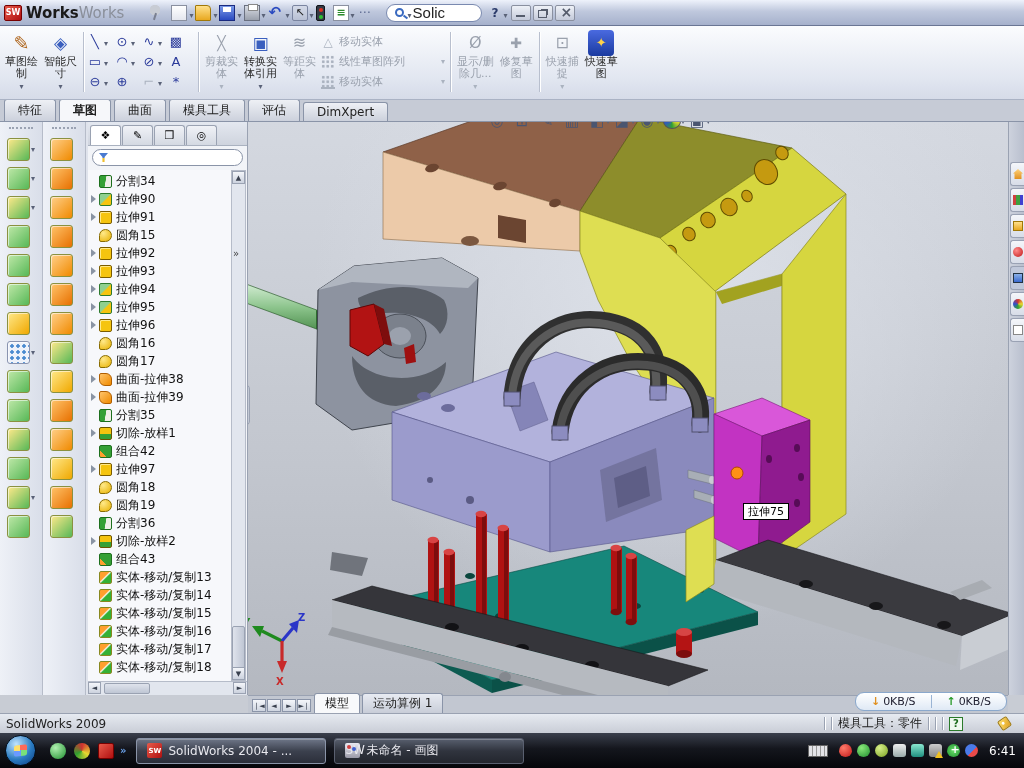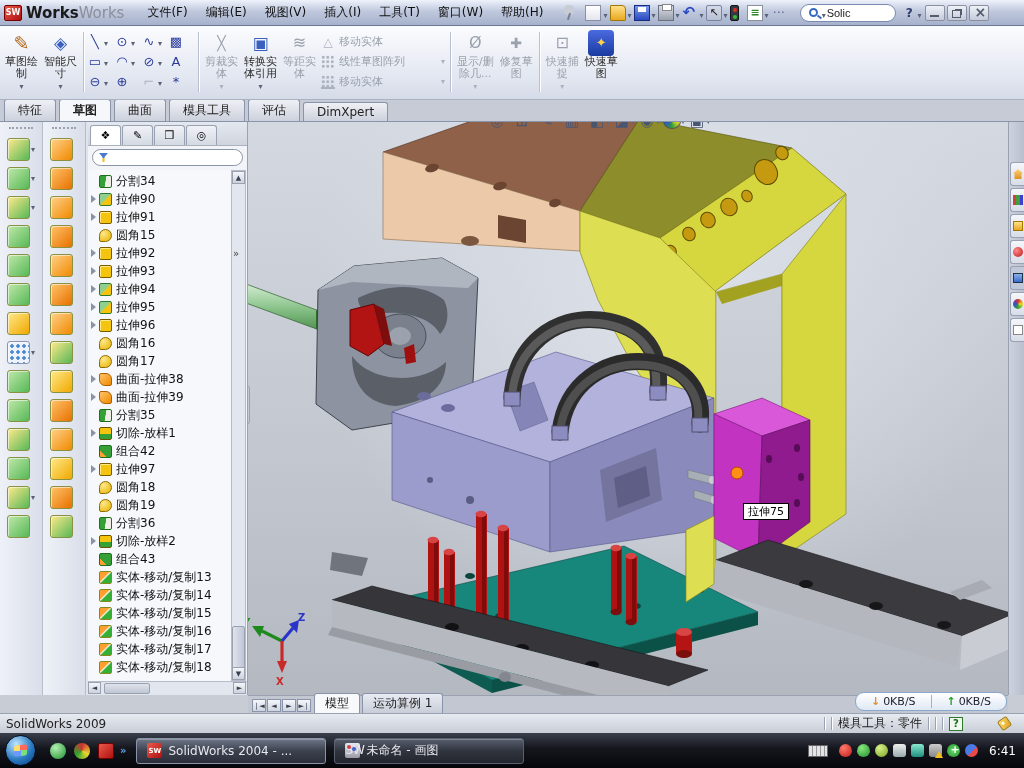--- a/index.html
+++ b/index.html
@@ -27,21 +27,21 @@
 .ti-rebuild{width:9px;background:#343944;border-radius:2px;border:1px solid #11141a}
 .ti-rebuild::before{content:"";position:absolute;left:2px;top:2px;width:4px;height:4px;border-radius:50%;background:#e03020}
 .ti-rebuild::after{content:"";position:absolute;left:2px;top:9px;width:4px;height:4px;border-radius:50%;background:#30c030}
 .ti-options{background:#fff;border:1px solid #8a90a0}
 .ti-options::after{content:"≡";position:absolute;left:3px;top:0px;color:#2a8a2a;font-size:11px;font-weight:bold}
 .ti-misc::after{content:"⋯";position:absolute;left:2px;top:0;color:#5a6890;font-size:12px}
 .ddc::after{content:"▾";font-size:8px;color:#5a6278;margin:0 1px}
 #search-pill{display:flex;align-items:center;border:1px solid #7a8ab0;border-radius:10px;background:#fff;height:18px;padding:0 8px;margin:0 6px;width:96px}
 .mag{width:9px;height:9px;border:2px solid #3a6ac0;border-radius:50%;position:relative;margin-right:3px}
 .mag::after{content:"";position:absolute;left:6px;top:6px;width:5px;height:2px;background:#3a6ac0;transform:rotate(40deg)}
-#search-input{border:none;outline:none;width:52px;font-size:11px;color:#222;background:transparent}
+#search-input{border:none;outline:none;width:52px;font-size:15px;color:#222;background:transparent}
 #help-label{font-size:12px;font-weight:bold;color:#2a3a6a;margin:0 4px}
 .wbtn{width:20px;height:16px;border:1px solid #8a90a0;background:linear-gradient(#eef1f7,#c4cada);border-radius:2px;margin-left:2px;position:relative}
 .wbtn-min::after{content:"";position:absolute;left:4px;bottom:3px;width:9px;height:2px;background:#555c6c}
 .wbtn-restore::after{content:"";position:absolute;left:4px;top:4px;width:7px;height:6px;border:1px solid #555c6c;box-shadow:2px -2px 0 -1px #555c6c}
 .wbtn-close::after{content:"×";position:absolute;left:5px;top:-2px;color:#555c6c;font-size:14px;font-weight:bold}
 
 #cmdbar{position:absolute;left:0;top:26px;width:1024px;height:74px;background:linear-gradient(#fbfcfe,#e2e7f1 70%,#d6dbe8);border-bottom:1px solid #aab2c4;display:flex;align-items:center;padding:2px 2px 4px 2px;z-index:30}
 .cmdbtn{display:flex;flex-direction:column;align-items:center;justify-content:flex-start;font-size:11px;line-height:12px;color:#2a2a2a;padding:1px 3px;text-align:center;height:66px}
 .cmdbtn .cicon{height:26px;width:26px;display:flex;align-items:center;justify-content:center;position:relative}
 .cmdbtn.disabled{color:#9aa1ad}
@@ -190,30 +190,20 @@
 .tr-blue{background:linear-gradient(135deg,#4a7ae8 55%,#e84a4a 55%);border-radius:50%}
 #clock{color:#fff;font-size:12px;margin-left:6px}
 </style>
 </head>
 <body>
 
 <div id="titlebar">
   <span class="logo-badge">SW</span>
   <span class="logo-bold">Works</span>
   <span class="logo-light">Works</span>
-  <nav id="menubar" style="display:flex">
-
-  <span class="menu-item">文件(F)</span>
-      <span class="menu-item">编辑(E)</span>
-      <span class="menu-item">视图(V)</span>
-      <span class="menu-item">插入(I)</span>
-      <span class="menu-item">工具(T)</span>
-      <span class="menu-item">窗口(W)</span>
-      <span class="menu-item">帮助(H)</span>
-    </nav>
   <div id="std-icons">
 
   <span style="display:inline-flex;align-items:center">
         <span class="ti ti-pin"></span>
         <span class="ddc" style="visibility: hidden;"></span>
       </span>
       <span style="display:inline-flex;align-items:center">
         <span class="ti ti-new"></span>
         <span class="ddc"></span>
       </span>

